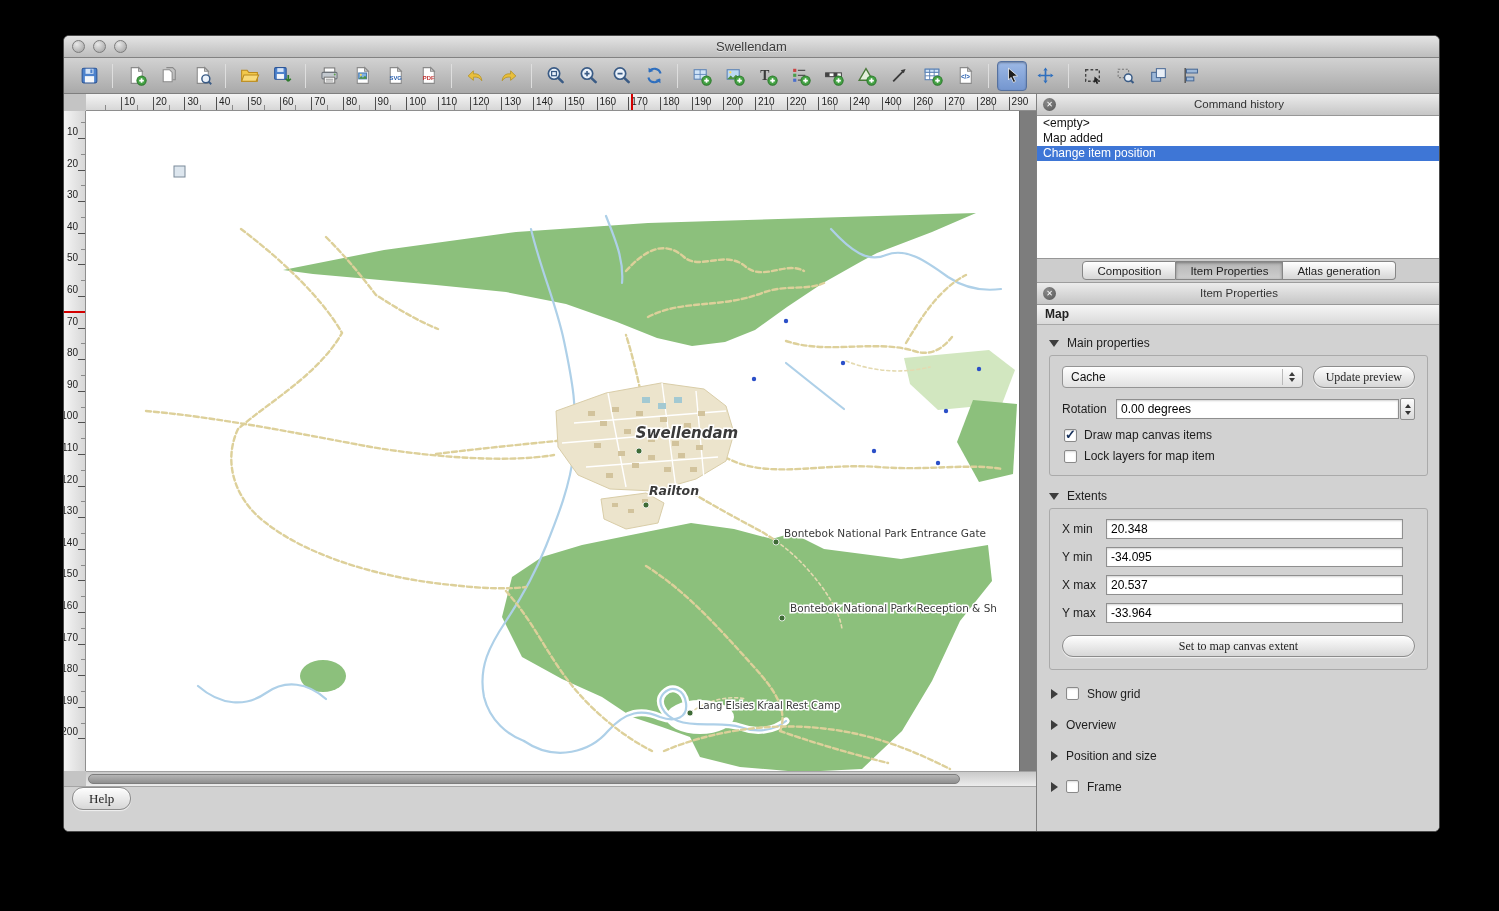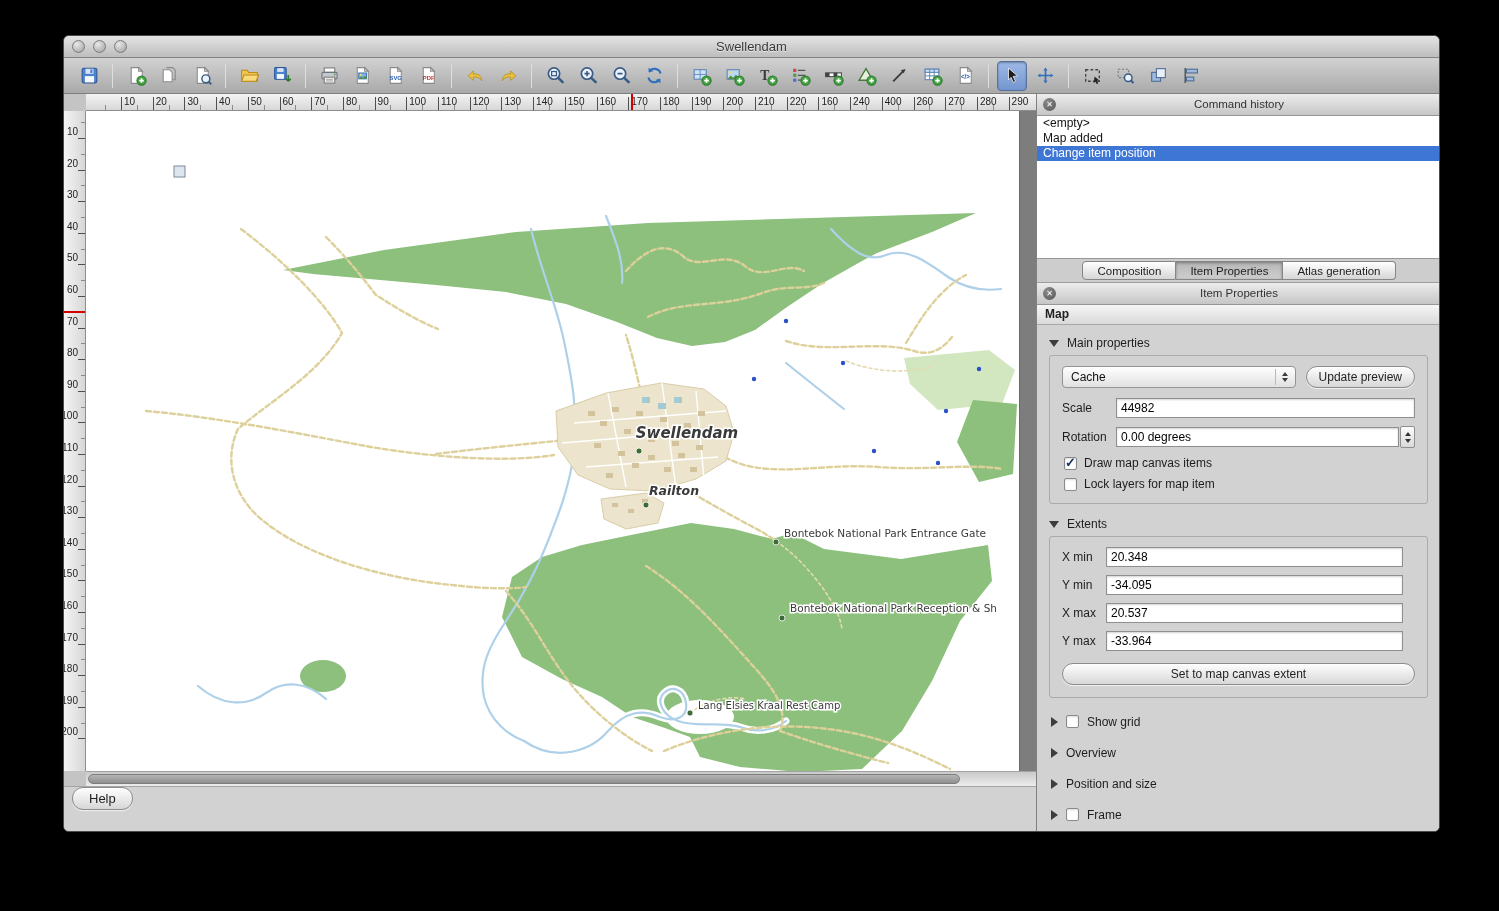--- a/index.html
+++ b/index.html
@@ -65,21 +65,21 @@
   .vthumb { position:absolute; left:2px; top:2px; width:10px; height:640px; border-radius:6px;
             background:linear-gradient(90deg,#b5b5b5,#8f8f8f); border:1px solid #7d7d7d; }
   .hscroll { height:15px; margin-left:22px; width:950px; position:relative;
              background:linear-gradient(#c9c9c9,#ececec); border-top:1px solid #a2a2a2; }
   .hthumb { position:absolute; left:2px; top:2px; height:10px; width:872px; border-radius:6px;
             background:linear-gradient(#b5b5b5,#8f8f8f); border:1px solid #7d7d7d; }
 
   
   .bottom-bar { height:47px; background:#d2d2d2; border-top:1px solid #a5a5a5;
                 display:flex; justify-content:space-between; align-items:flex-start; padding:0 8px; }
-  .macbtn { font-family:Liberation Sans, sans-serif; font-size:13px; color:#1f1f1f;
+  .macbtn { font-family:Liberation Serif, serif; font-size:13px; color:#1f1f1f;
             height:23px; padding:0 16px; border:1px solid #8c8c8c; border-radius:11px;
             background:linear-gradient(#fefefe,#d7d7d7);
             box-shadow:0 1px 1px rgba(255,255,255,.7), inset 0 1px 0 rgba(255,255,255,.8); }
   .macbtn.small { font-size:12px; height:22px; padding:0 12px; }
   .macbtn.wide  { width:100%; font-size:12px; height:22px; margin-top:4px; }
 
   
   .panel-titlebar { height:22px; background:linear-gradient(#ececec,#c6c6c6);
                     border-bottom:1px solid #979797; position:relative; text-align:center; }
   .panel-title { font-size:11.5px; line-height:21px; color:#333; }
@@ -726,24 +726,20 @@
               <div class="combo">
                 <span>Cache</span>
                 <span class="combo-arrows">
                     <i class="up"></i>
                     <i class="dn"></i>
                   </span>
               </div>
               <button class="macbtn small">Update preview</button>
             </div>
             <div class="frow">
-              <label>Scale</label>
-              <input class="tfield" value="44982" style="">
-            </div>
-            <div class="frow">
               <label>Rotation</label>
               <input class="tfield" value="0.00 degrees" style="">
               <span class="spin">
                   <i class="su"></i>
                   <i class="sd"></i>
                 </span>
             </div>
             <div class="cbrow">
               <span class="cb checked"></span>
               <span>Draw map canvas items</span>

